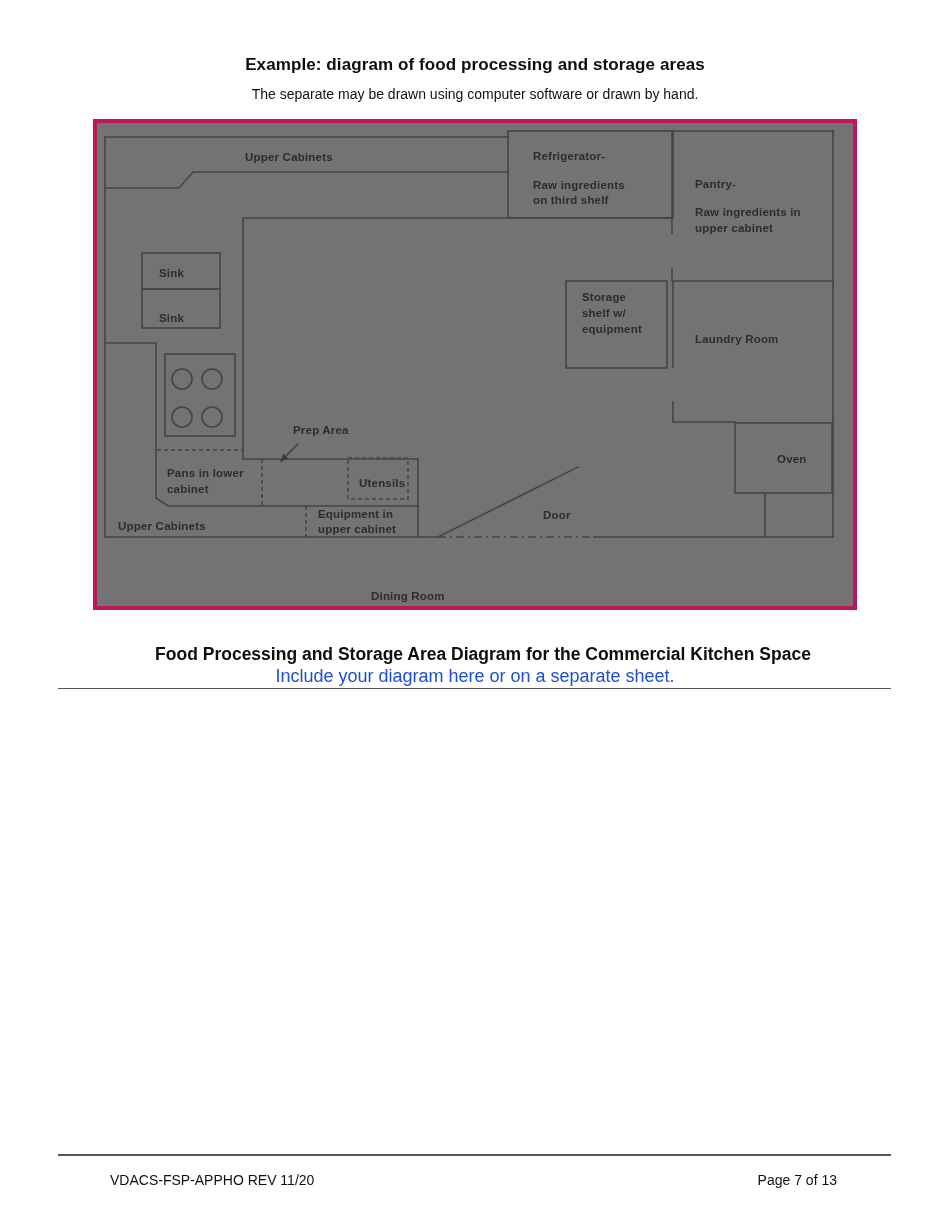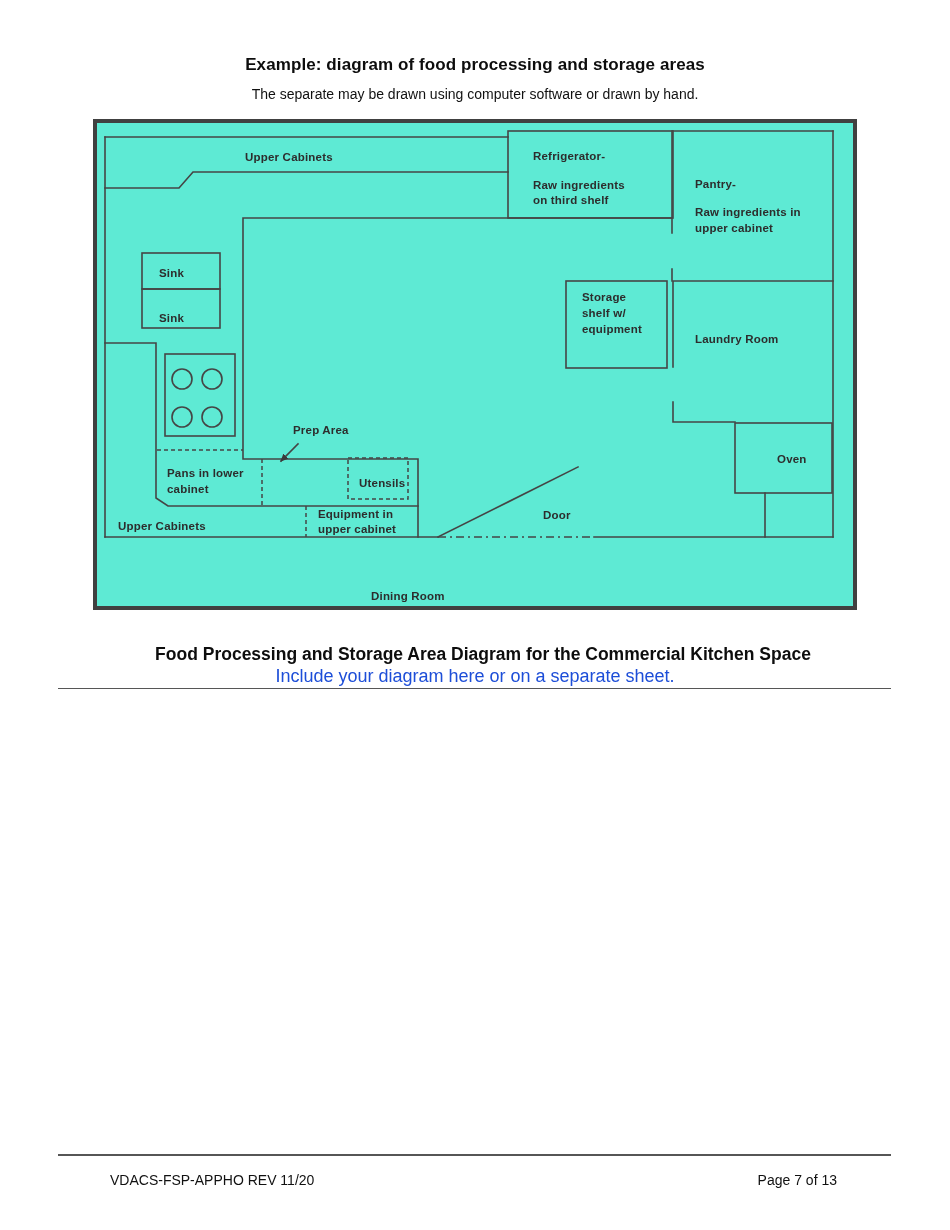--- a/index.html
+++ b/index.html
@@ -10,21 +10,21 @@
   .doc-title{
     position:absolute;top:55px;left:0;width:950px;text-align:center;
     font-size:17px;font-weight:bold;margin:0;color:#0d0d0d;letter-spacing:.1px;
   }
   .doc-subtitle{
     position:absolute;top:86px;left:0;width:950px;text-align:center;
     font-size:14px;margin:0;color:#111;
   }
   .diagram-frame{
     position:absolute;left:93px;top:119px;width:764px;height:491px;
-    border:4px solid #404040;box-sizing:border-box;background:#5eead4;
+    border:4px solid #be185d;box-sizing:border-box;background:#737373;
   }
   .diagram-frame svg{display:block;width:756px;height:483px;}
   .plan-line{stroke:#454545;stroke-width:1.6;fill:none;stroke-linecap:square;}
   .plan-dashed{stroke:#454545;stroke-width:1.5;fill:none;stroke-dasharray:4 3;}
   .plan-dashdot{stroke:#454545;stroke-width:1.6;fill:none;stroke-dasharray:8 4 2 4;}
   .plan-label{
     font-family:"Liberation Sans",sans-serif;font-size:11.5px;font-weight:600;
     fill:#2d2d2d;letter-spacing:.2px;
   }
   .section-heading{

